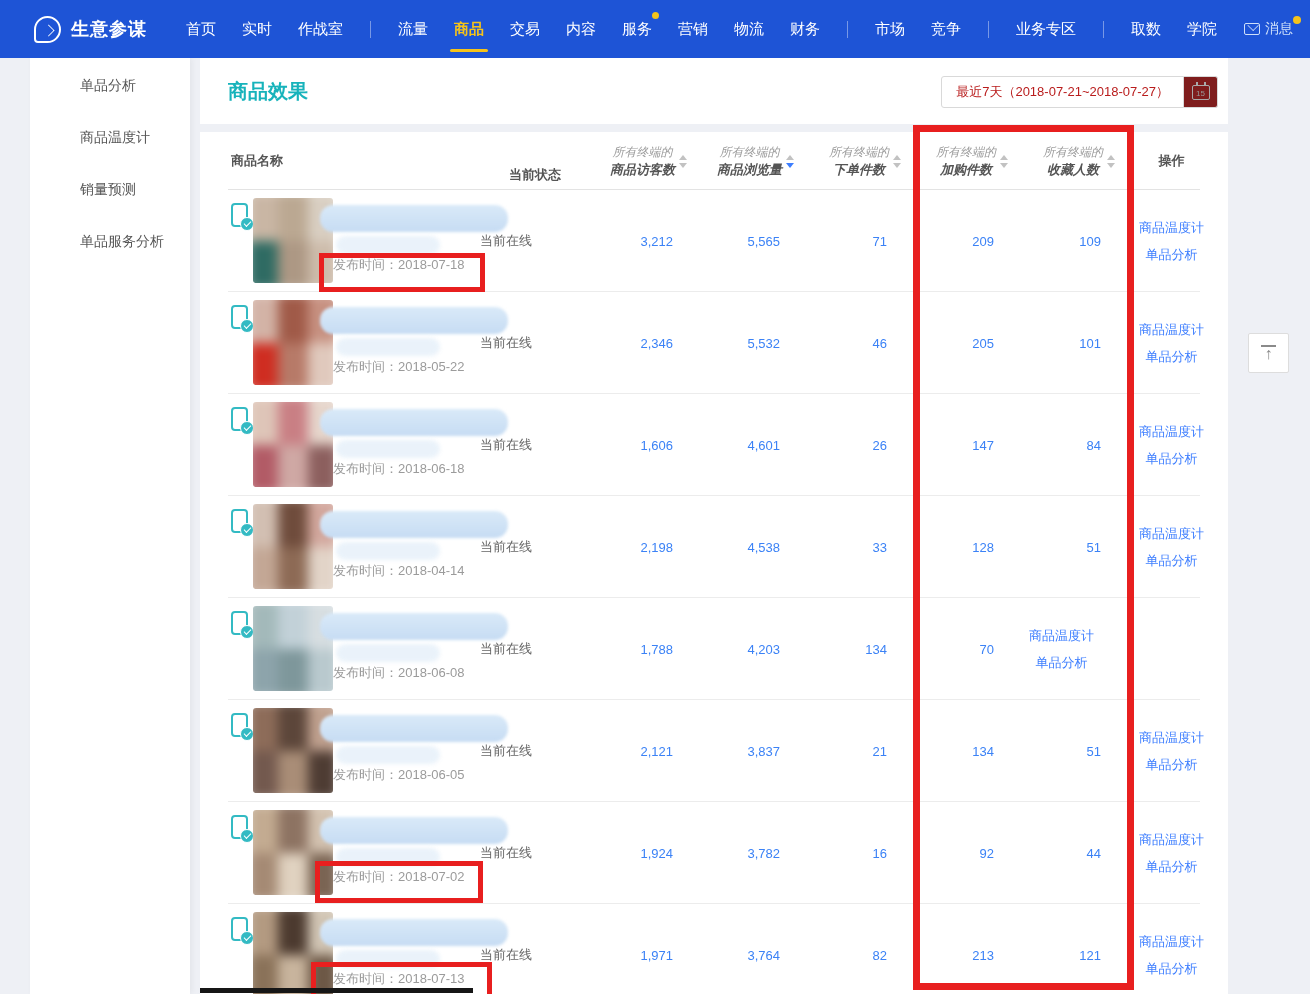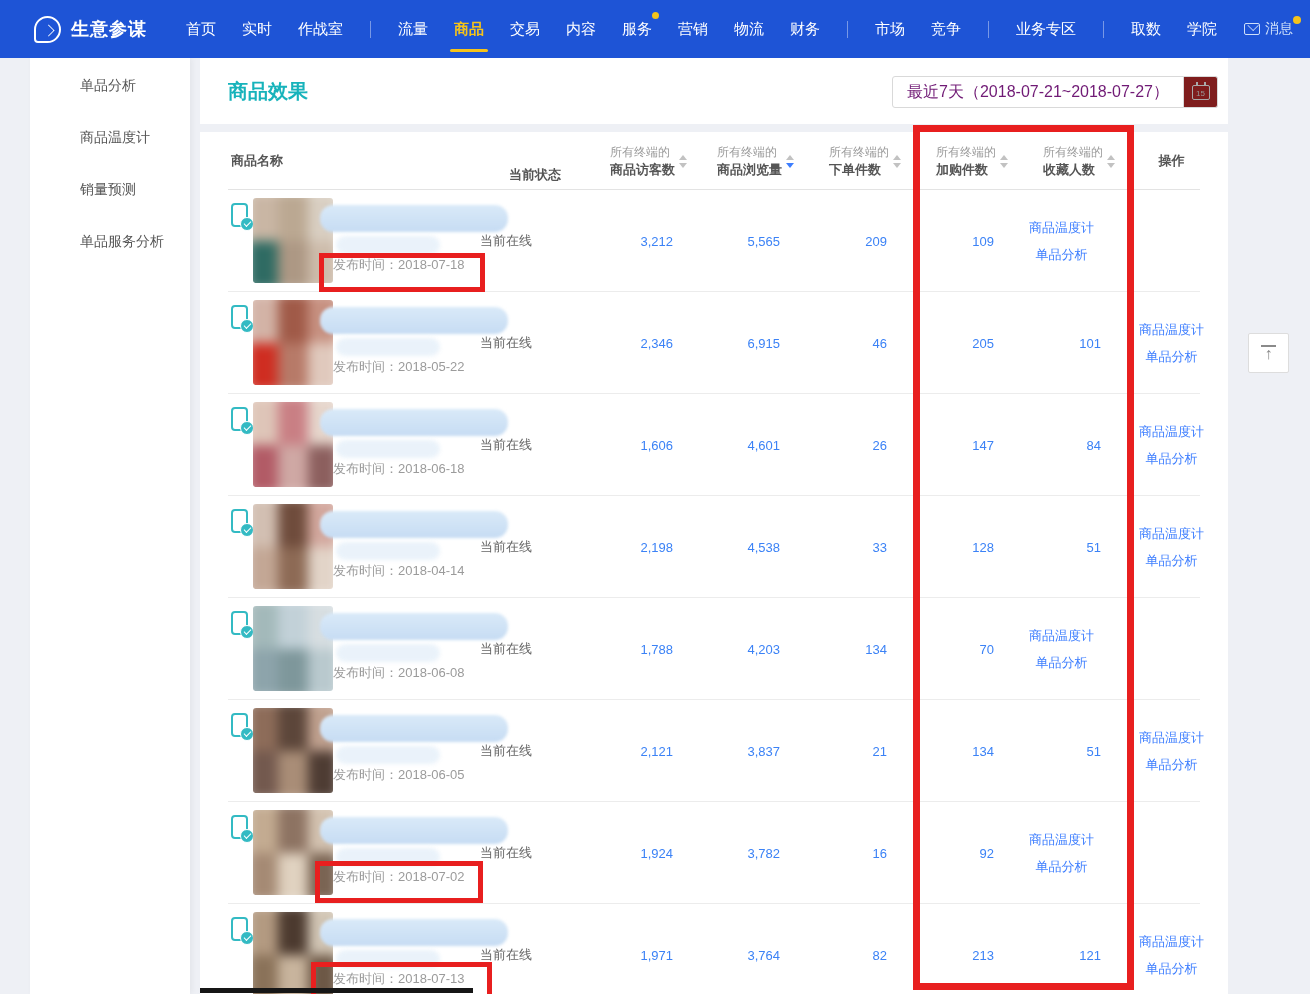--- a/index.html
+++ b/index.html
@@ -45,41 +45,41 @@
   .side-item{ padding:15px 0 15px 50px; font-size:14px; color:#555; cursor:pointer;
     margin-top:4px; }
 
   
   .main{ position:absolute; left:200px; top:58px; width:1028px; height:936px; }
   .title-card{ position:absolute; left:0; top:0; width:1028px; height:66px; background:#fff; }
   .page-title{ position:absolute; left:28px; top:20px; font-size:20px; font-weight:bold;
     color:#17b3bb; }
   .date-picker{ position:absolute; right:10px; top:18px; display:flex; }
   .date-btn{ height:32px; border:1px solid #d9d9d9; background:#fff; border-radius:3px 0 0 3px;
-    padding:0 14px; font-size:16px; color:#701a75; display:flex; align-items:center; cursor:pointer; }
+    padding:0 14px; font-size:13px; color:#b91c1c; display:flex; align-items:center; cursor:pointer; }
   .cal-btn{ height:32px; width:34px; border:1px solid #d9d9d9; border-left:none; background:#7f1d1d;
     border-radius:0 3px 3px 0; display:flex; align-items:center; justify-content:center; cursor:pointer; }
   .cal-icon{ width:18px; height:15px; border:1.5px solid #aaa; border-radius:2px; position:relative;
     display:flex; align-items:flex-end; justify-content:center; }
   .cal-icon::before,.cal-icon::after{ content:""; position:absolute; top:-4px; width:2px; height:4px;
     background:#aaa; }
   .cal-icon::before{ left:3px; } .cal-icon::after{ right:3px; }
   .cal-day{ font-size:8px; color:#999; line-height:10px; }
 
   .table-card{ position:absolute; left:0; top:74px; width:1028px; height:940px; background:#fff; }
 
   .grid{ display:grid; grid-template-columns:280px 110px 97px 107px 107px 107px 107px 1fr; }
   .thead{ height:58px; position:relative; }
   .thead::after{ content:""; position:absolute; left:28px; right:28px; bottom:0; height:1px;
     background:#e3e3e3; }
   .th{ display:flex; align-items:center; font-size:13px; color:#555; font-weight:bold; }
   .th-product{ padding-left:31px; }
   .th-status{ justify-content:center;margin-top:28px; }
   .th-metric{ justify-content:flex-end; cursor:pointer; }
-  .th-metric .lbl{ text-align:left; line-height:17px; }
+  .th-metric .lbl{ text-align:center; line-height:17px;font-style:italic; }
   .th-metric .pre{ display:block; color:#9b9b9b; font-weight:normal; font-size:12px; }
   .th-actions{ justify-content:center; }
   .arrows{ display:flex; flex-direction:column; margin-left:4px; gap:3px; }
   .arr-up{ width:0; height:0; border-left:4px solid transparent; border-right:4px solid transparent;
     border-bottom:5px solid #c2c2c2; }
   .arr-down{ width:0; height:0; border-left:4px solid transparent; border-right:4px solid transparent;
     border-top:5px solid #c2c2c2; }
   .arr-down.active{ border-top-color:#3d7eff; }
 
   .trow{ height:102px; position:relative; }
@@ -238,20 +238,21 @@
             </span>
       <span class="pname"></span>
       <span class="pname2"></span>
       <span class="publish"><span>发布时间：</span><span>2018-07-18</span></span>
     </div>
     <div class="status-cell">
             <span>当前在线</span>
           </div>
     <div class="num">3,212</div>
     <div class="num">5,565</div>
+    <div class="num">71</div>
     <div class="num">209</div>
     <div class="num">109</div>
     <div class="actions-cell">
       <a class="link">商品温度计</a>
       <a class="link">单品分析</a>
     </div>
   </div>
 
   <div class="trow grid">
     <div class="product-cell">
@@ -269,21 +270,21 @@
               </span>
             </span>
       <span class="pname"></span>
       <span class="pname2"></span>
       <span class="publish"><span>发布时间：</span><span>2018-05-22</span></span>
     </div>
     <div class="status-cell">
             <span>当前在线</span>
           </div>
     <div class="num">2,346</div>
-    <div class="num">6,915</div>
+    <div class="num">5,532</div>
     <div class="num">46</div>
     <div class="num">205</div>
     <div class="num">101</div>
     <div class="actions-cell">
       <a class="link">商品温度计</a>
       <a class="link">单品分析</a>
     </div>
   </div>
 
   <div class="trow grid">
@@ -436,20 +437,21 @@
       <span class="pname2"></span>
       <span class="publish"><span>发布时间：</span><span>2018-07-02</span></span>
     </div>
     <div class="status-cell">
             <span>当前在线</span>
           </div>
     <div class="num">1,924</div>
     <div class="num">3,782</div>
     <div class="num">16</div>
     <div class="num">92</div>
+    <div class="num">44</div>
     <div class="actions-cell">
       <a class="link">商品温度计</a>
       <a class="link">单品分析</a>
     </div>
   </div>
 
   <div class="trow grid">
     <div class="product-cell">
       <span class="phone-icon">
               <i class="pcheck"></i>

